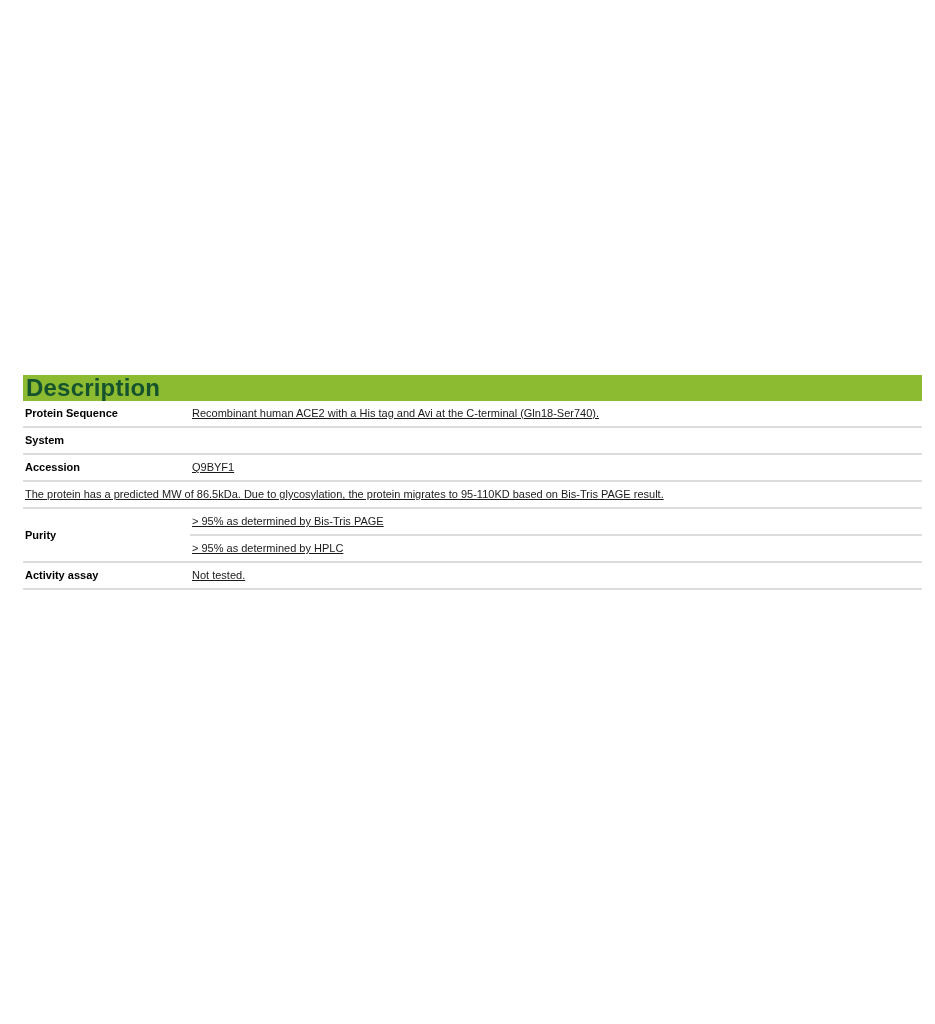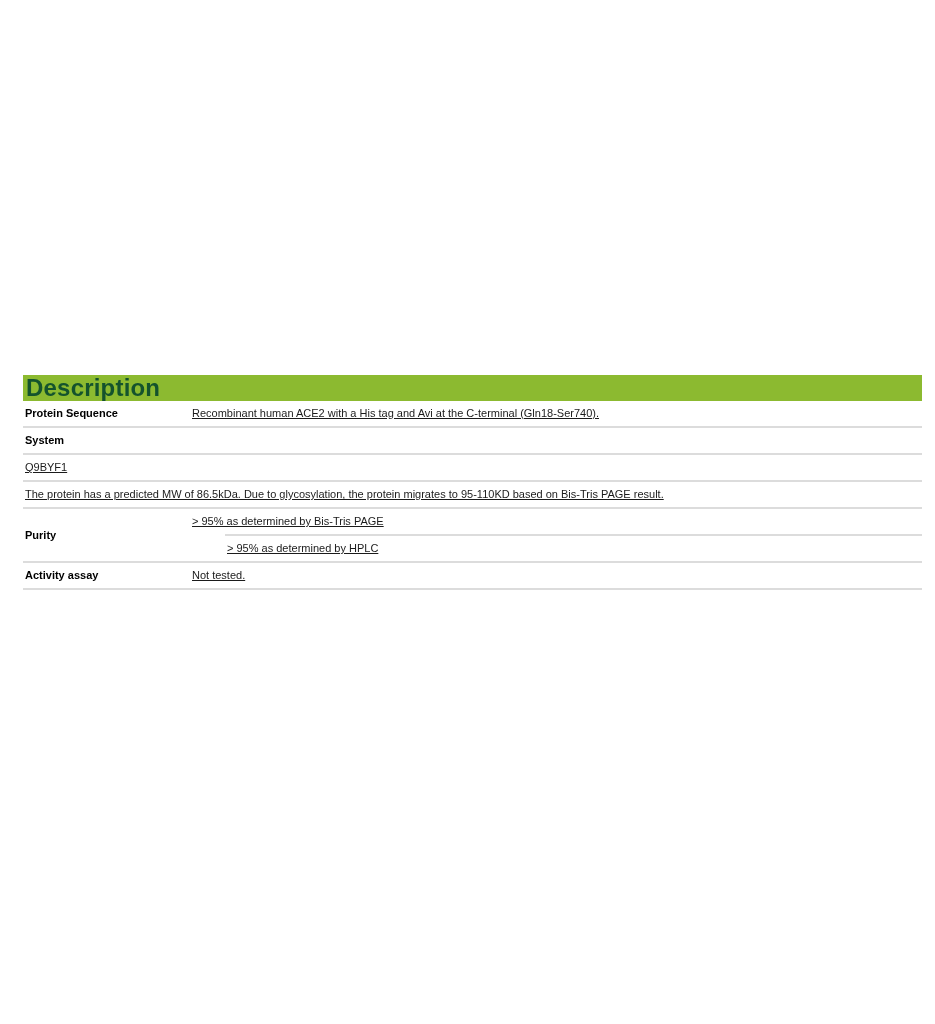--- a/index.html
+++ b/index.html
@@ -58,21 +58,20 @@
     flex-direction: column;
     justify-content: center;
     text-decoration: underline;
   }
   .row-value {
     padding: 2px 2px;
     line-height: 21px;
   }
   .row-value + .row-value {
     border-top: 2px solid #dcdcdc;
-    margin-left: 35px;
   }
 </style>
 </head>
 <body>
 
 <div class="page">
   <div class="desc-table">
     <div class="table-header" id="table-header" style="background: rgb(140, 186, 48);">
       <span>Description</span>
     </div>
@@ -80,20 +79,21 @@
         <div class="row">
           <div class="row-label">Protein Sequence</div>
           <div class="row-values">
             <div class="row-value">Recombinant human ACE2 with a His tag and Avi at the C-terminal (Gln18-Ser740).</div>
           </div>
         </div>
         <div class="row">
           <div class="row-label">System</div>
         </div>
         <div class="row">
+          <div class="row-label">Accession</div>
           <div class="row-values">
             <div class="row-value">Q9BYF1</div>
           </div>
         </div>
         <div class="row">
           <div class="row-values">
             <div class="row-value">The protein has a predicted MW of 86.5kDa. Due to glycosylation, the protein migrates to 95-110KD based on Bis-Tris PAGE result.</div>
           </div>
         </div>
         <div class="row">

